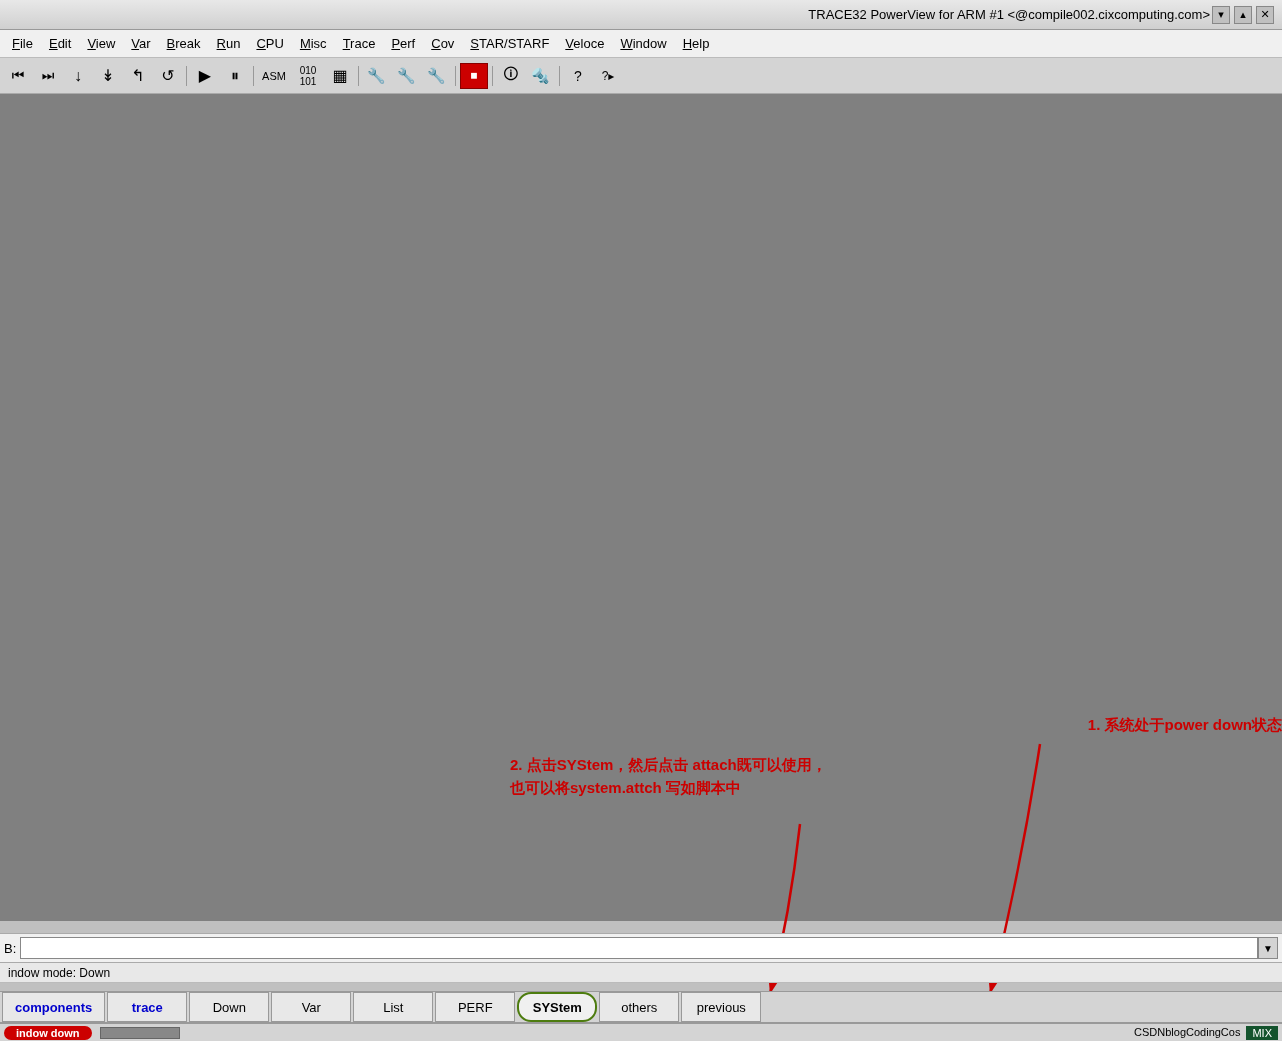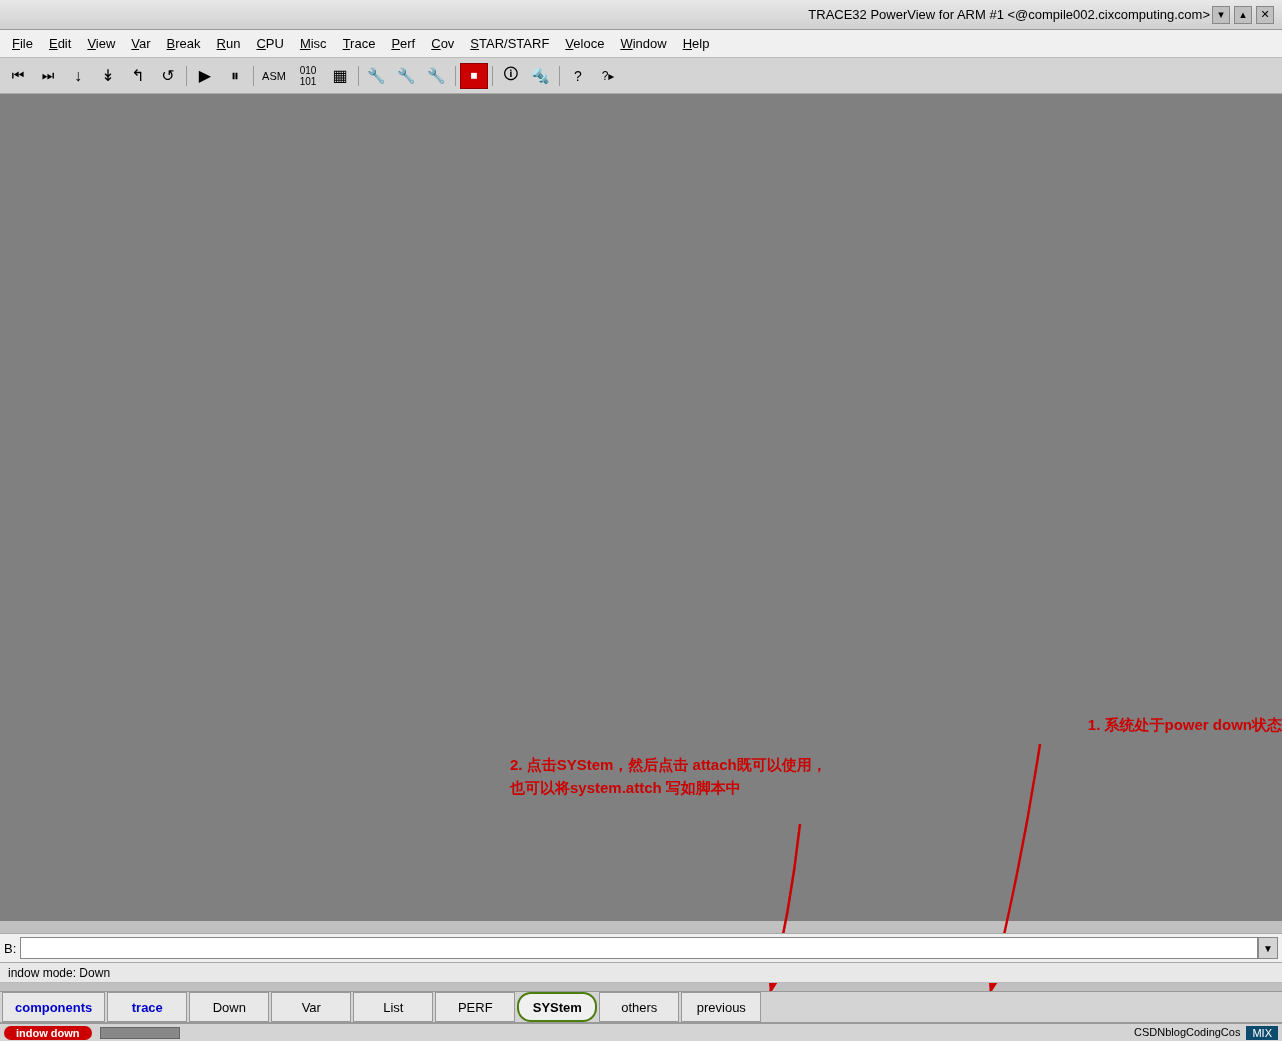--- a/index.html
+++ b/index.html
@@ -233,21 +233,21 @@
     }
     .status-right {
       margin-left: auto;
       margin-right: 4px;
       font-size: 11px;
       color: #000;
       display: flex;
       gap: 6px;
     }
     .mix-badge {
-      background: #0c4a6e;
+      background: #14532d;
       color: white;
       font-size: 11px;
       padding: 1px 6px;
     }
 
     
     .arrow-svg {
       position: absolute;
     }
   </style>

